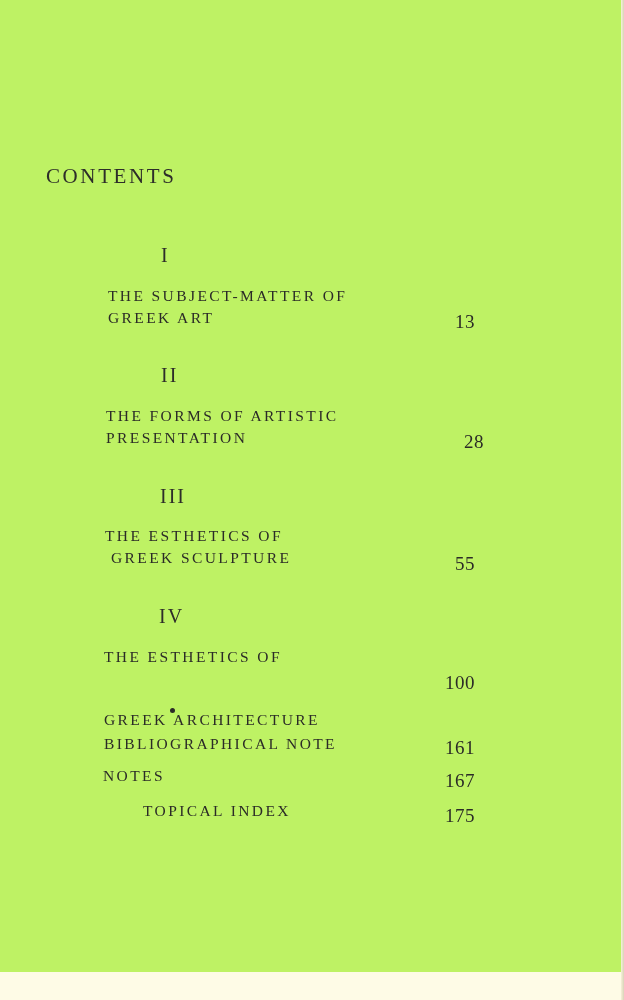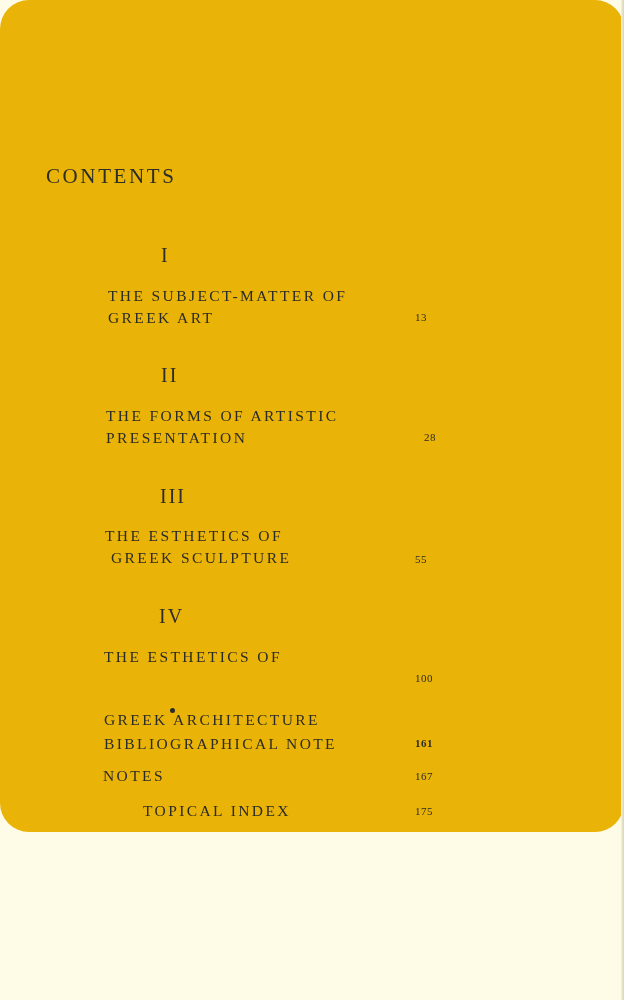--- a/index.html
+++ b/index.html
@@ -11,23 +11,22 @@
       height: 1000px;
       background: #fefbe6;
       position: relative;
       overflow: hidden;
       font-family: "Liberation Serif", "DejaVu Serif", serif;
       color: #2a2a26;
     }
     .page {
       position: absolute;
       left: 0; top: 0;
-      width: 624px; height: 832px;
-      background: #eab308;
-      border-radius: 29px;
+      width: 624px; height: 972px;
+      background: #bef264;
     }
     .page-edge {
       position: absolute;
       right: 0; top: 0;
       width: 3px; height: 1000px;
       background: linear-gradient(to right, #f6f1d8, #d9d3b8);
     }
     .contents-title {
       position: absolute;
       left: 46px;
@@ -44,24 +43,24 @@
     }
     .entry-line {
       position: absolute;
       font-size: 15.5px;
       letter-spacing: 2.4px;
       color: #2b2b27;
       white-space: nowrap;
     }
     .page-num {
       position: absolute;
-      font-size: 11px;
+      font-size: 19px;
       letter-spacing: 0.5px;
       color: #2b2b27;
-      text-align: left;
+      text-align: right;
       width: 60px;
       font-variant-numeric: oldstyle-nums;
     }
     .bullet {
       position: absolute;
       left: 170px;
       top: 708px;
       width: 5px;
       height: 5px;
       border-radius: 50%;
@@ -101,21 +100,21 @@
     <div class="numeral" style="left:159px; top:605px;">IV</div>
     <div class="entry-line" style="left:104px; top:648px;">THE ESTHETICS OF</div>
     <div class="entry-line" style="left:104px; top:675px;margin-top:36px;">GREEK ARCHITECTURE</div>
     <div class="page-num" style="left:415px; top:672px;">100</div>
   </div>
 
   <div class="bullet"></div>
 
   <div>
     <div class="entry-line" style="left:104px; top:735px;">BIBLIOGRAPHICAL NOTE</div>
-    <div class="page-num" style="left:415px; top:737px;font-weight:bold;">161</div>
+    <div class="page-num" style="left:415px; top:737px;">161</div>
   </div>
   <div>
     <div class="entry-line" style="left:103px; top:767px;">NOTES</div>
     <div class="page-num" style="left:415px; top:770px;">167</div>
   </div>
   <div>
     <div class="entry-line" style="left:103px; top:802px;margin-left:40px;">TOPICAL INDEX</div>
     <div class="page-num" style="left:415px; top:805px;">175</div>
   </div>
 </div>

